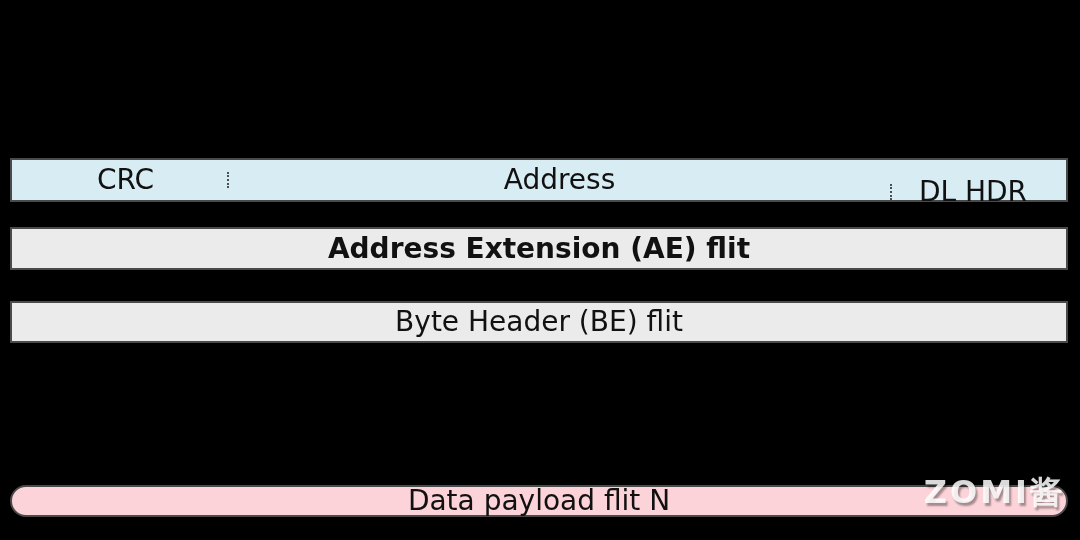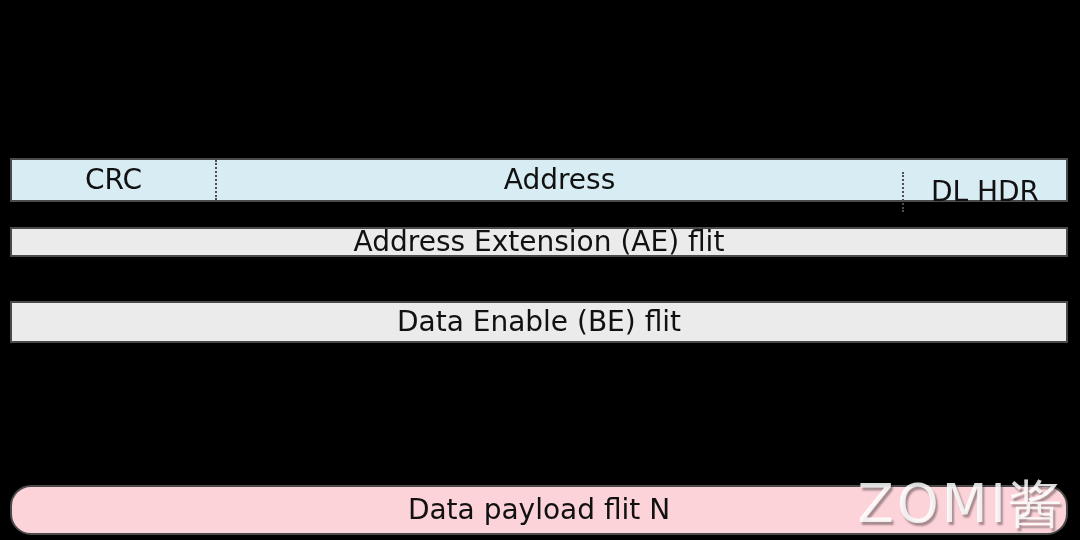--- a/index.html
+++ b/index.html
@@ -22,42 +22,42 @@
     box-sizing: border-box;
     border: 2px solid #4a4a4a;
     display: flex;
     align-items: center;
     justify-content: center;
     color: #111111;
     font-size: 28px;
     line-height: 1;
     white-space: nowrap;
   }
-  .bar-header { top: 158px; height: 44px; justify-content: flex-start; padding: 0; }
+  .bar-header { top: 158px; height: 44px; justify-content: flex-start; padding: 12px; }
   .seg {
     display: flex;
     align-items: center;
     justify-content: center;
     height: 100%;
     box-sizing: border-box;
   }
   .seg + .seg { border-left: 2px dotted #4f4f4f; }
   .seg-crc   { flex: 0 0 203px; }
   .seg-header{ flex: 1 1 auto; }
   .seg-dlhdr { flex: 0 0 164px; margin-top: 24px; }
-  .bar-ae { top: 227px; height: 30px; }
+  .bar-ae { top: 227px; height: 43px; font-weight: bold; }
   .bar-be { top: 301px; height: 42px; }
   .bar-d0 { top: 373px; height: 43px; }
-  .bar-dn { top: 485px; height: 50px; border-radius: 21px; }
+  .bar-dn { top: 485px; height: 32px; border-radius: 21px; }
   .watermark {
     position: absolute;
     top: 475px;
     right: 15px;
-    font-size: 53px;
-    font-weight: normal;
+    font-size: 32px;
+    font-weight: bold;
     letter-spacing: 3px;
     color: rgba(255, 255, 255, 0.85);
     text-shadow: 2px 3px 2px rgba(0, 0, 0, 0.35);
     z-index: 5;
     line-height: 1.1;
   }
 </style>
 </head>
 <body>
 
@@ -73,21 +73,21 @@
     <div class="seg seg-dlhdr">
       <span>DL HDR</span>
     </div>
   </div>
 
   <div class="bar bar-ae" style="background-color: rgb(235, 235, 235);">
     <span>Address Extension (AE) flit</span>
   </div>
 
   <div class="bar bar-be" style="background-color: rgb(235, 235, 235);">
-    <span>Data Enable (BE) flit</span>
+    <span>Byte Header (BE) flit</span>
   </div>
 
 
   <div class="bar bar-dn" style="background-color: rgb(252, 211, 216);">
     <span>Data payload flit N</span>
   </div>
 
   <div class="watermark">ZOMI酱</div>
 
 </div>

